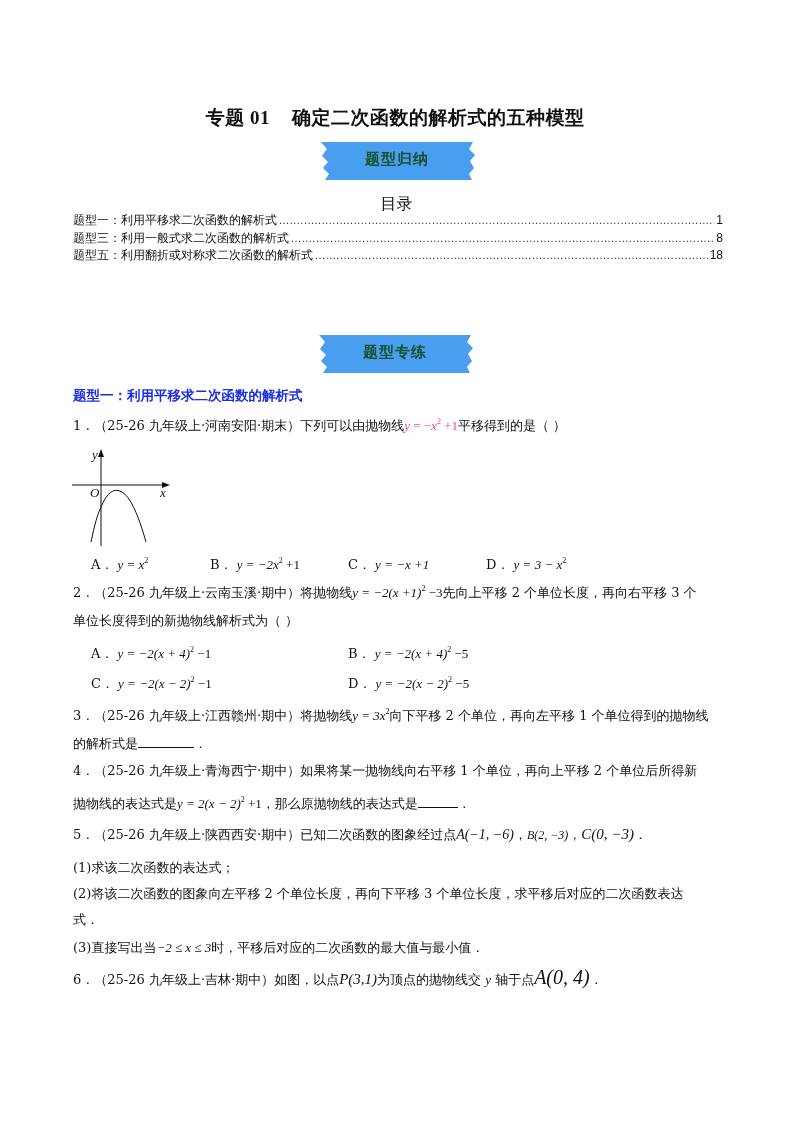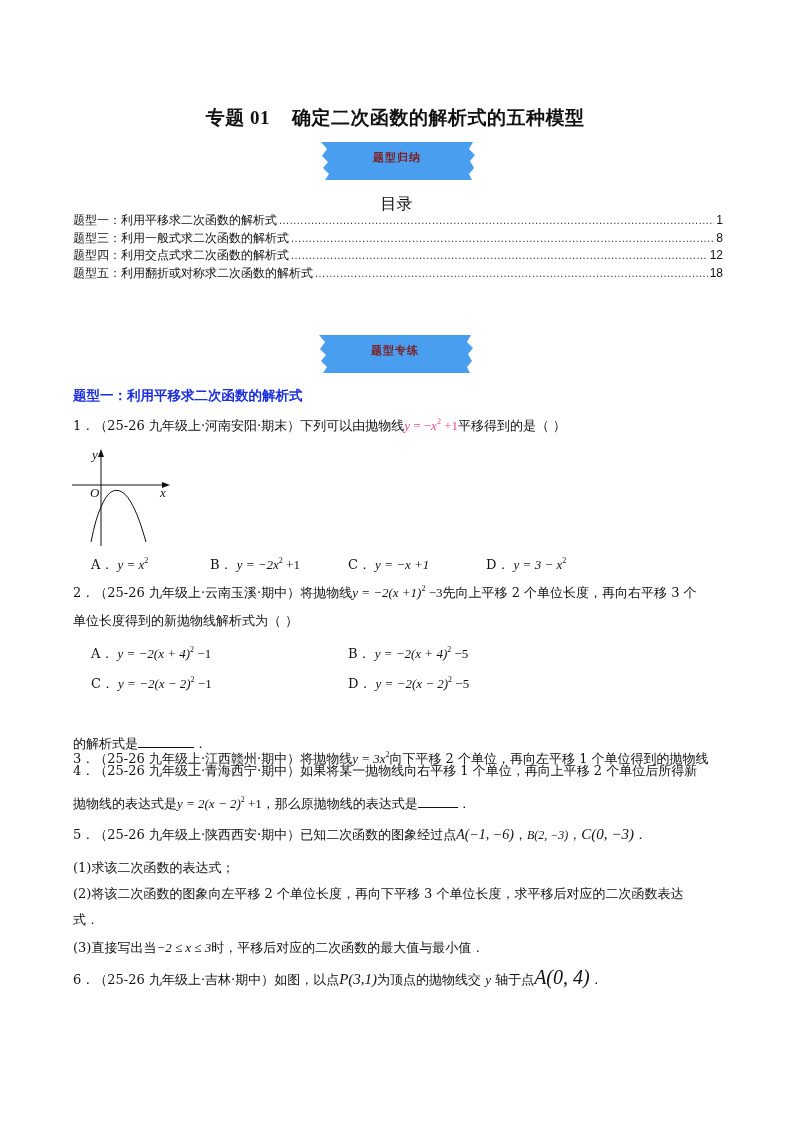--- a/index.html
+++ b/index.html
@@ -4,22 +4,22 @@
 <style>
   html, body { margin: 0; padding: 0; background: #ffffff; }
   body { width: 793px; height: 1122px; position: relative; overflow: hidden;
          font-family: "DejaVu Serif", "Liberation Serif", serif; color: #111; }
   .abs { position: absolute; }
   .title { left: 0; width: 790px; top: 105px; text-align: center; font-size: 19px; font-weight: bold;
            font-family: "DejaVu Sans", "Liberation Sans", sans-serif; letter-spacing: 0.5px; }
   .title .num { margin-right: 22px; font-family: "Liberation Serif", serif; }
   .banner { width: 156px; height: 40px; }
   .banner svg { position: absolute; left: 0; top: 0; }
-  .banner span { position: absolute; left: 0; right: 0; top: 9px; text-align: center; color: #7f1d1d;
-                 font-weight: bold; font-size: 11px; font-family: "DejaVu Sans", "Liberation Sans", sans-serif;
+  .banner span { position: absolute; left: 0; right: 0; top: 9px; text-align: center; color: #14532d;
+                 font-weight: bold; font-size: 15px; font-family: "DejaVu Sans", "Liberation Sans", sans-serif;
                  letter-spacing: 1px; }
   .toc-title { left: 0; width: 793px; top: 194px; text-align: center; font-size: 16px; }
   .toc { left: 73px; top: 212px; width: 650px; font-size: 12px; }
   .toc-row { display: flex; align-items: baseline; height: 17.5px; white-space: nowrap; }
   .toc-row .dots { flex: 1; overflow: hidden; margin: 0 2px; color: #333;
                    font-family: "Liberation Sans", sans-serif; font-size: 11px; letter-spacing: 0.5px; }
   .toc-row .dots::before { content: "........................................................................................................................................................................................................................................"; }
   .toc-row .pg { font-family: "Liberation Sans", sans-serif; font-size: 12px; }
   .sec-heading { left: 73px; top: 387px; color: #1a2ee0; font-weight: bold; font-size: 13.5px;
                  font-family: "DejaVu Sans", "Liberation Sans", sans-serif; }
@@ -49,25 +49,20 @@
 <div class="abs toc">
   <div class="toc-row">
       <span>题型一：利用平移求二次函数的解析式</span>
       <span class="dots"></span>
       <span class="pg">1</span>
     </div>
   <div class="toc-row">
       <span>题型三：利用一般式求二次函数的解析式</span>
       <span class="dots"></span>
       <span class="pg">8</span>
-    </div>
-  <div class="toc-row">
-      <span>题型四：利用交点式求二次函数的解析式</span>
-      <span class="dots"></span>
-      <span class="pg">12</span>
     </div>
   <div class="toc-row">
       <span>题型五：利用翻折或对称求二次函数的解析式</span>
       <span class="dots"></span>
       <span class="pg">18</span>
     </div>
 </div>
 
 <div class="abs banner" style="left:317px; top:334px;">
   <svg width="156" height="40" viewBox="0 0 156 40">
@@ -103,21 +98,21 @@
 <div class="abs q" style="top:585px;">
   <span>2．（25-26 九年级上·云南玉溪·期中）将抛物线</span><span class="m">y = −2(x +1)</span><sup class="mr">2</sup><span class="mr"> −3</span><span>先向上平移 2 个单位长度，再向右平移 3 个</span>
 </div>
 <div class="abs q" style="top:613px;">单位长度得到的新抛物线解析式为（    ）</div>
 
 <div class="abs opt" style="left:91px; top:645px;"><span>A．</span> <span class="m">y = −2(x + 4)</span><sup class="mr">2</sup><span class="mr"> −1</span></div>
 <div class="abs opt" style="left:348px; top:645px;"><span>B．</span> <span class="m">y = −2(x + 4)</span><sup class="mr">2</sup><span class="mr"> −5</span></div>
 <div class="abs opt" style="left:91px; top:675px;"><span>C．</span> <span class="m">y = −2(x − 2)</span><sup class="mr">2</sup><span class="mr"> −1</span></div>
 <div class="abs opt" style="left:348px; top:675px;"><span>D．</span> <span class="m">y = −2(x − 2)</span><sup class="mr">2</sup><span class="mr"> −5</span></div>
 
-<div class="abs q" style="top:708px;margin-top:43px;">
+<div class="abs q" style="top:708px;">
   <span>3．（25-26 九年级上·江西赣州·期中）将抛物线</span><span class="m">y = 3x</span><sup class="mr">2</sup><span>向下平移 2 个单位，再向左平移 1 个单位得到的抛物线</span>
 </div>
 <div class="abs q" style="top:735px;">
   <span>的解析式是</span><span class="blank" style="width:56px;"></span><span>．</span>
 </div>
 
 <div class="abs q" style="top:763px;">4．（25-26 九年级上·青海西宁·期中）如果将某一抛物线向右平移 1 个单位，再向上平移 2 个单位后所得新</div>
 <div class="abs q" style="top:795px;">
   <span>抛物线的表达式是</span><span class="m">y = 2(x − 2)</span><sup class="mr">2</sup><span class="mr"> +1</span><span>，那么原抛物线的表达式是</span><span class="blank" style="width:40px;"></span><span>．</span>
 </div>

